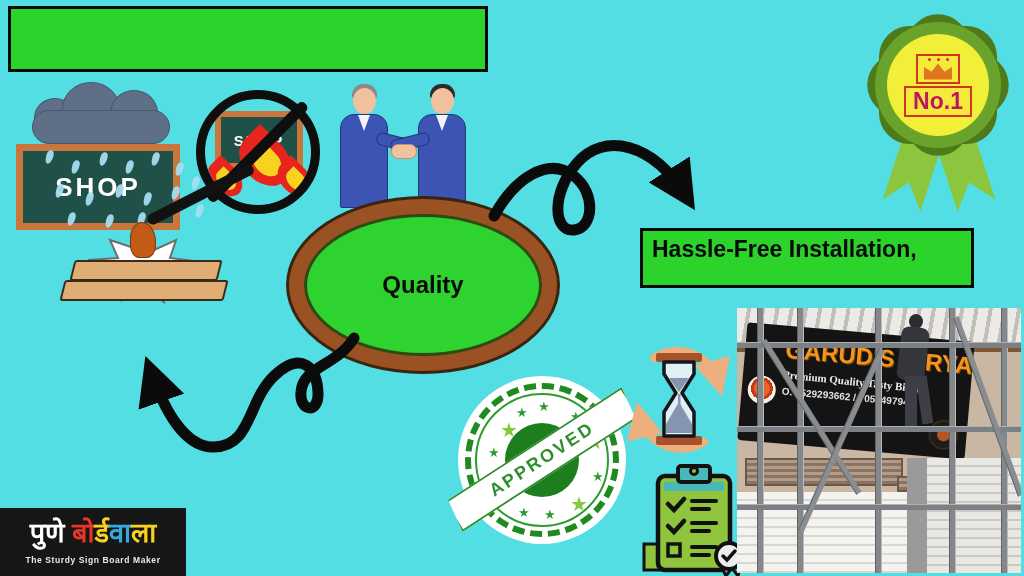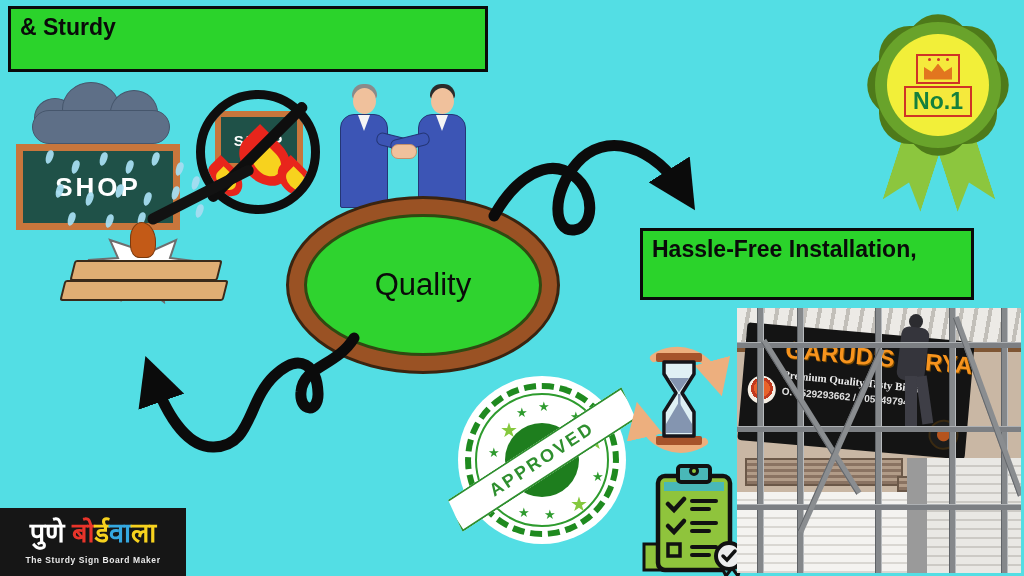--- a/index.html
+++ b/index.html
@@ -4,21 +4,21 @@
 <style>
   * { margin:0; padding:0; box-sizing:border-box; }
   html,body { width:1024px; height:576px; overflow:hidden; }
   body { position:relative; background:#53DEE4; font-family:"Liberation Sans", sans-serif; }
   .abs { position:absolute; }
 
   
   .banner { background:#2BD32B; border:3px solid #0A0A0A; color:#0A0A0A;
             font-weight:700; font-size:23px; line-height:1.32; padding:3px 9px; }
   .banner-tl { left:8px; top:6px; width:480px; height:66px; }
-  .banner-r  { left:640px; top:228px; width:334px; height:72px; }
+  .banner-r  { left:640px; top:228px; width:334px; height:60px; }
 
   
   .rain-wrap { left:10px; top:80px; width:200px; height:152px; }
   .cloud { left:22px; top:2px; width:140px; height:64px; }
   .cloud .lobe { position:absolute; background:#5E6F87; border-radius:50%; border:1px solid #46566C; }
   .cloud .l1 { left:2px; top:16px; width:42px; height:40px; }
   .cloud .l2 { left:30px; top:0; width:58px; height:54px; }
   .cloud .l3 { left:78px; top:8px; width:48px; height:46px; }
   .cloud .l4 { left:0; top:28px; width:138px; height:34px; border-radius:18px; }
   .board { border:7px solid #C8763C; background:#1F5148; display:flex; align-items:center; justify-content:center; }
@@ -65,21 +65,21 @@
             border-radius:6px; transform:rotate(-27deg); transform-origin:left center; }
   .hhead { position:absolute; left:80px; top:20px; width:26px; height:36px; background:#C35A17;
            border:1px solid #7A3A0E; border-radius:45% 55% 35% 35%; }
 
   
   .oval { left:286px; top:196px; width:274px; height:178px; background:#9A5224; border-radius:50%;
           border:3px solid #3A2410; }
   .oval .green { position:absolute; inset:15px; background:#2FD32F; border:3px solid #2F4A12;
                  border-radius:50%; display:flex; flex-direction:column; align-items:center;
                  justify-content:center; gap:6px; }
-  .oval .green div { color:#0A0A0A; font-weight:400; font-size:31px; }
+  .oval .green div { color:#0A0A0A; font-weight:700; font-size:24px; }
 
   
   .no1 { left:856px; top:12px; width:166px; height:196px; }
   .petals { position:absolute; left:23px; top:14px; width:118px; height:118px; background:#4E7A1A;
             border-radius:26%; }
   .petals.r45 { transform:rotate(45deg); }
   .ribbon-strap { position:absolute; width:40px; height:94px; background:#8CC63E;
                   clip-path:polygon(0 0,100% 0,100% 100%,50% 74%,0 100%); }
   .strapL { left:40px; top:102px; transform:rotate(18deg); }
   .strapR { left:86px; top:102px; transform:rotate(-18deg); }
@@ -87,21 +87,21 @@
               border-radius:50%; }
   .no1-face { position:absolute; left:31px; top:22px; width:102px; height:102px; background:#F2EF39;
               border-radius:50%; display:flex; flex-direction:column; align-items:center;
               justify-content:center; gap:2px; }
   .crown-box { width:44px; height:30px; background:#F5E93C; border:2px solid #CF3426;
                display:flex; align-items:flex-end; justify-content:center; padding-bottom:2px; position:relative; }
   .crown { width:28px; height:16px; background:#E2761F;
            clip-path:polygon(0 100%,0 22%,27% 52%,50% 0,73% 52%,100% 22%,100% 100%); }
   .dots { position:absolute; top:2px; left:0; width:100%; display:flex; justify-content:center; gap:6px; }
   .dots i { width:3px; height:3px; background:#CF3426; border-radius:50%; }
-  .no1-label { background:#F5E93C; border:2px solid #CF3426; color:#15803d; font-weight:800;
+  .no1-label { background:#F5E93C; border:2px solid #CF3426; color:#be185d; font-weight:800;
                font-size:23px; line-height:1; padding:2px 7px; }
 
   
   .stamp { left:458px; top:376px; width:168px; height:168px; }
   .stamp .disc { position:absolute; inset:0; background:#FFF; border-radius:50%; }
   .stamp .zig { position:absolute; inset:7px; border:6px dashed #1F8A1F; border-radius:50%; }
   .stamp .thin { position:absolute; inset:17px; border:2px solid #2E9B2E; border-radius:50%; }
   .stamp .core { position:absolute; inset:47px; background:#1E7E1E; border-radius:50%; }
   .star { position:absolute; color:#2E9B2E; font-size:13px; line-height:1; }
   .star.big { color:#85C83E; font-size:20px; }
@@ -163,21 +163,20 @@
   .logo .c2 { color:#F7D21E; }
   .logo .c3 { color:#35A8E0; }
   .logo .tag { color:#EAEAEA; font-size:8.5px; letter-spacing:.6px; font-weight:700; }
 
   svg.overlay { position:absolute; left:0; top:0; width:1024px; height:576px; pointer-events:none; }
 </style>
 </head>
 <body>
 
 <div class="abs banner banner-tl">
-  <div>&amp; Sturdy</div>
 </div>
 
 <div class="abs rain-wrap">
   <div class="abs cloud">
     <div class="lobe l1"></div>
     <div class="lobe l2"></div>
     <div class="lobe l3"></div>
     <div class="lobe l4"></div>
   </div>
   <div class="abs board rain-board">

